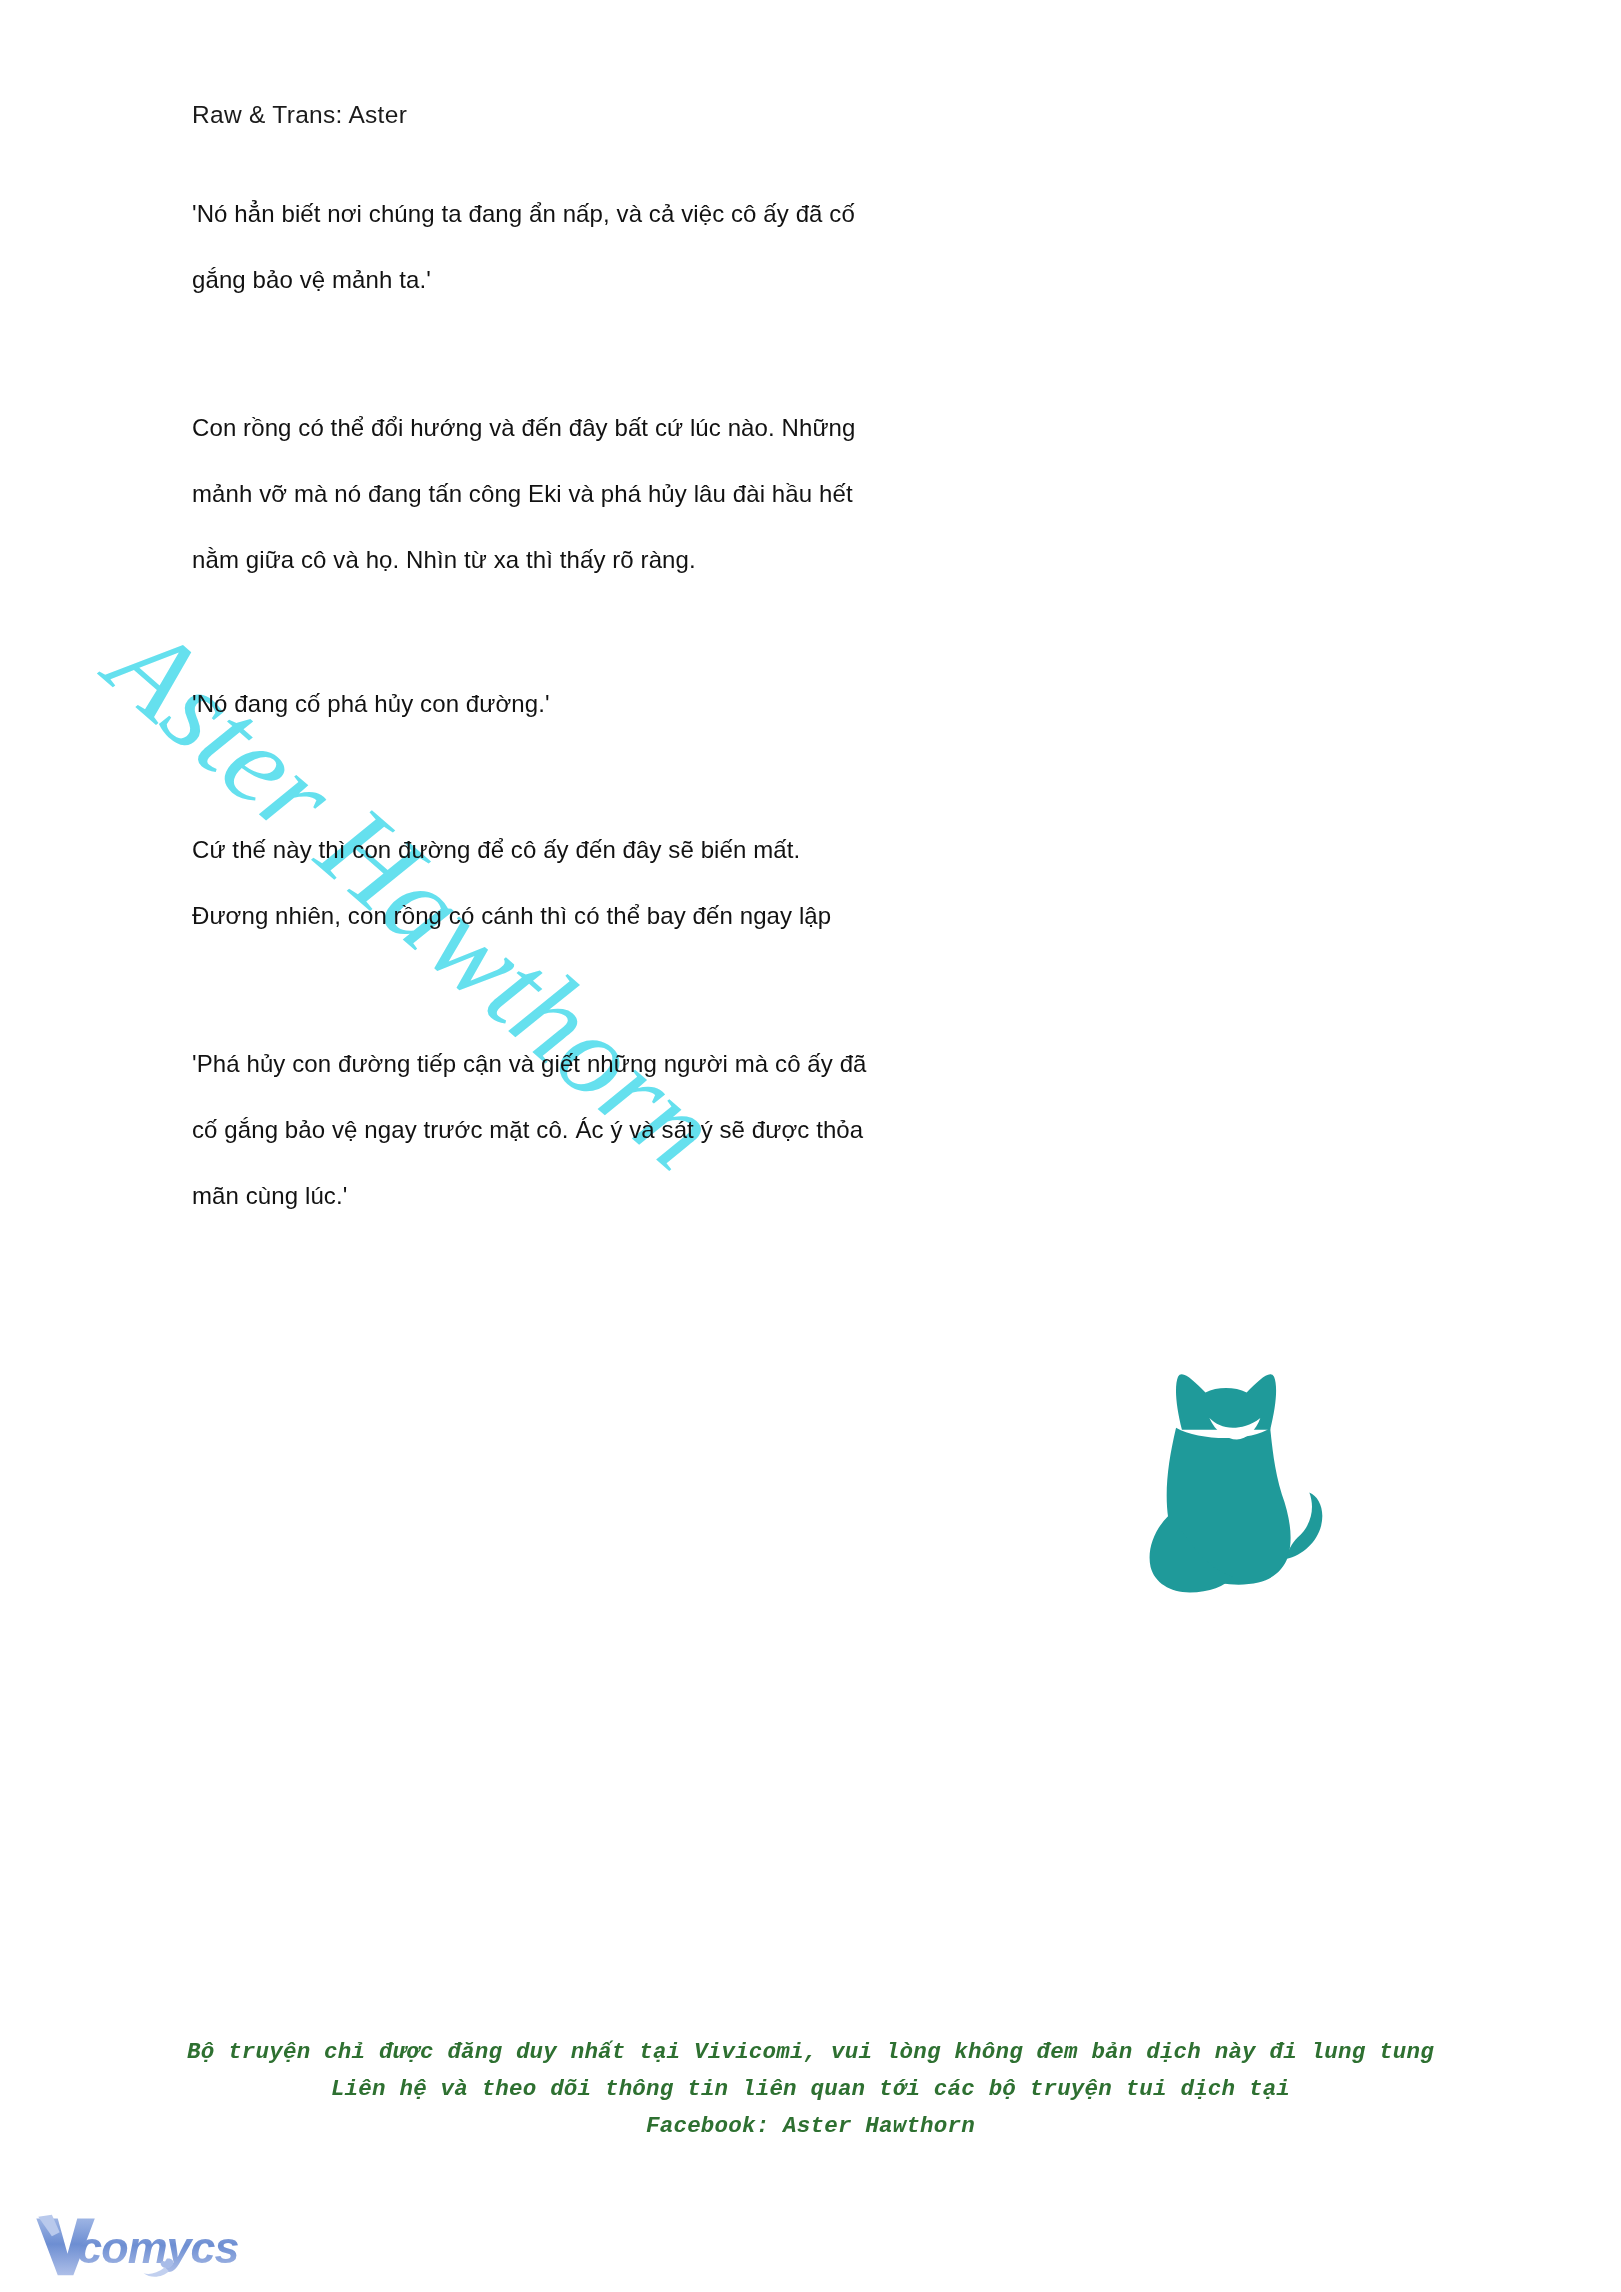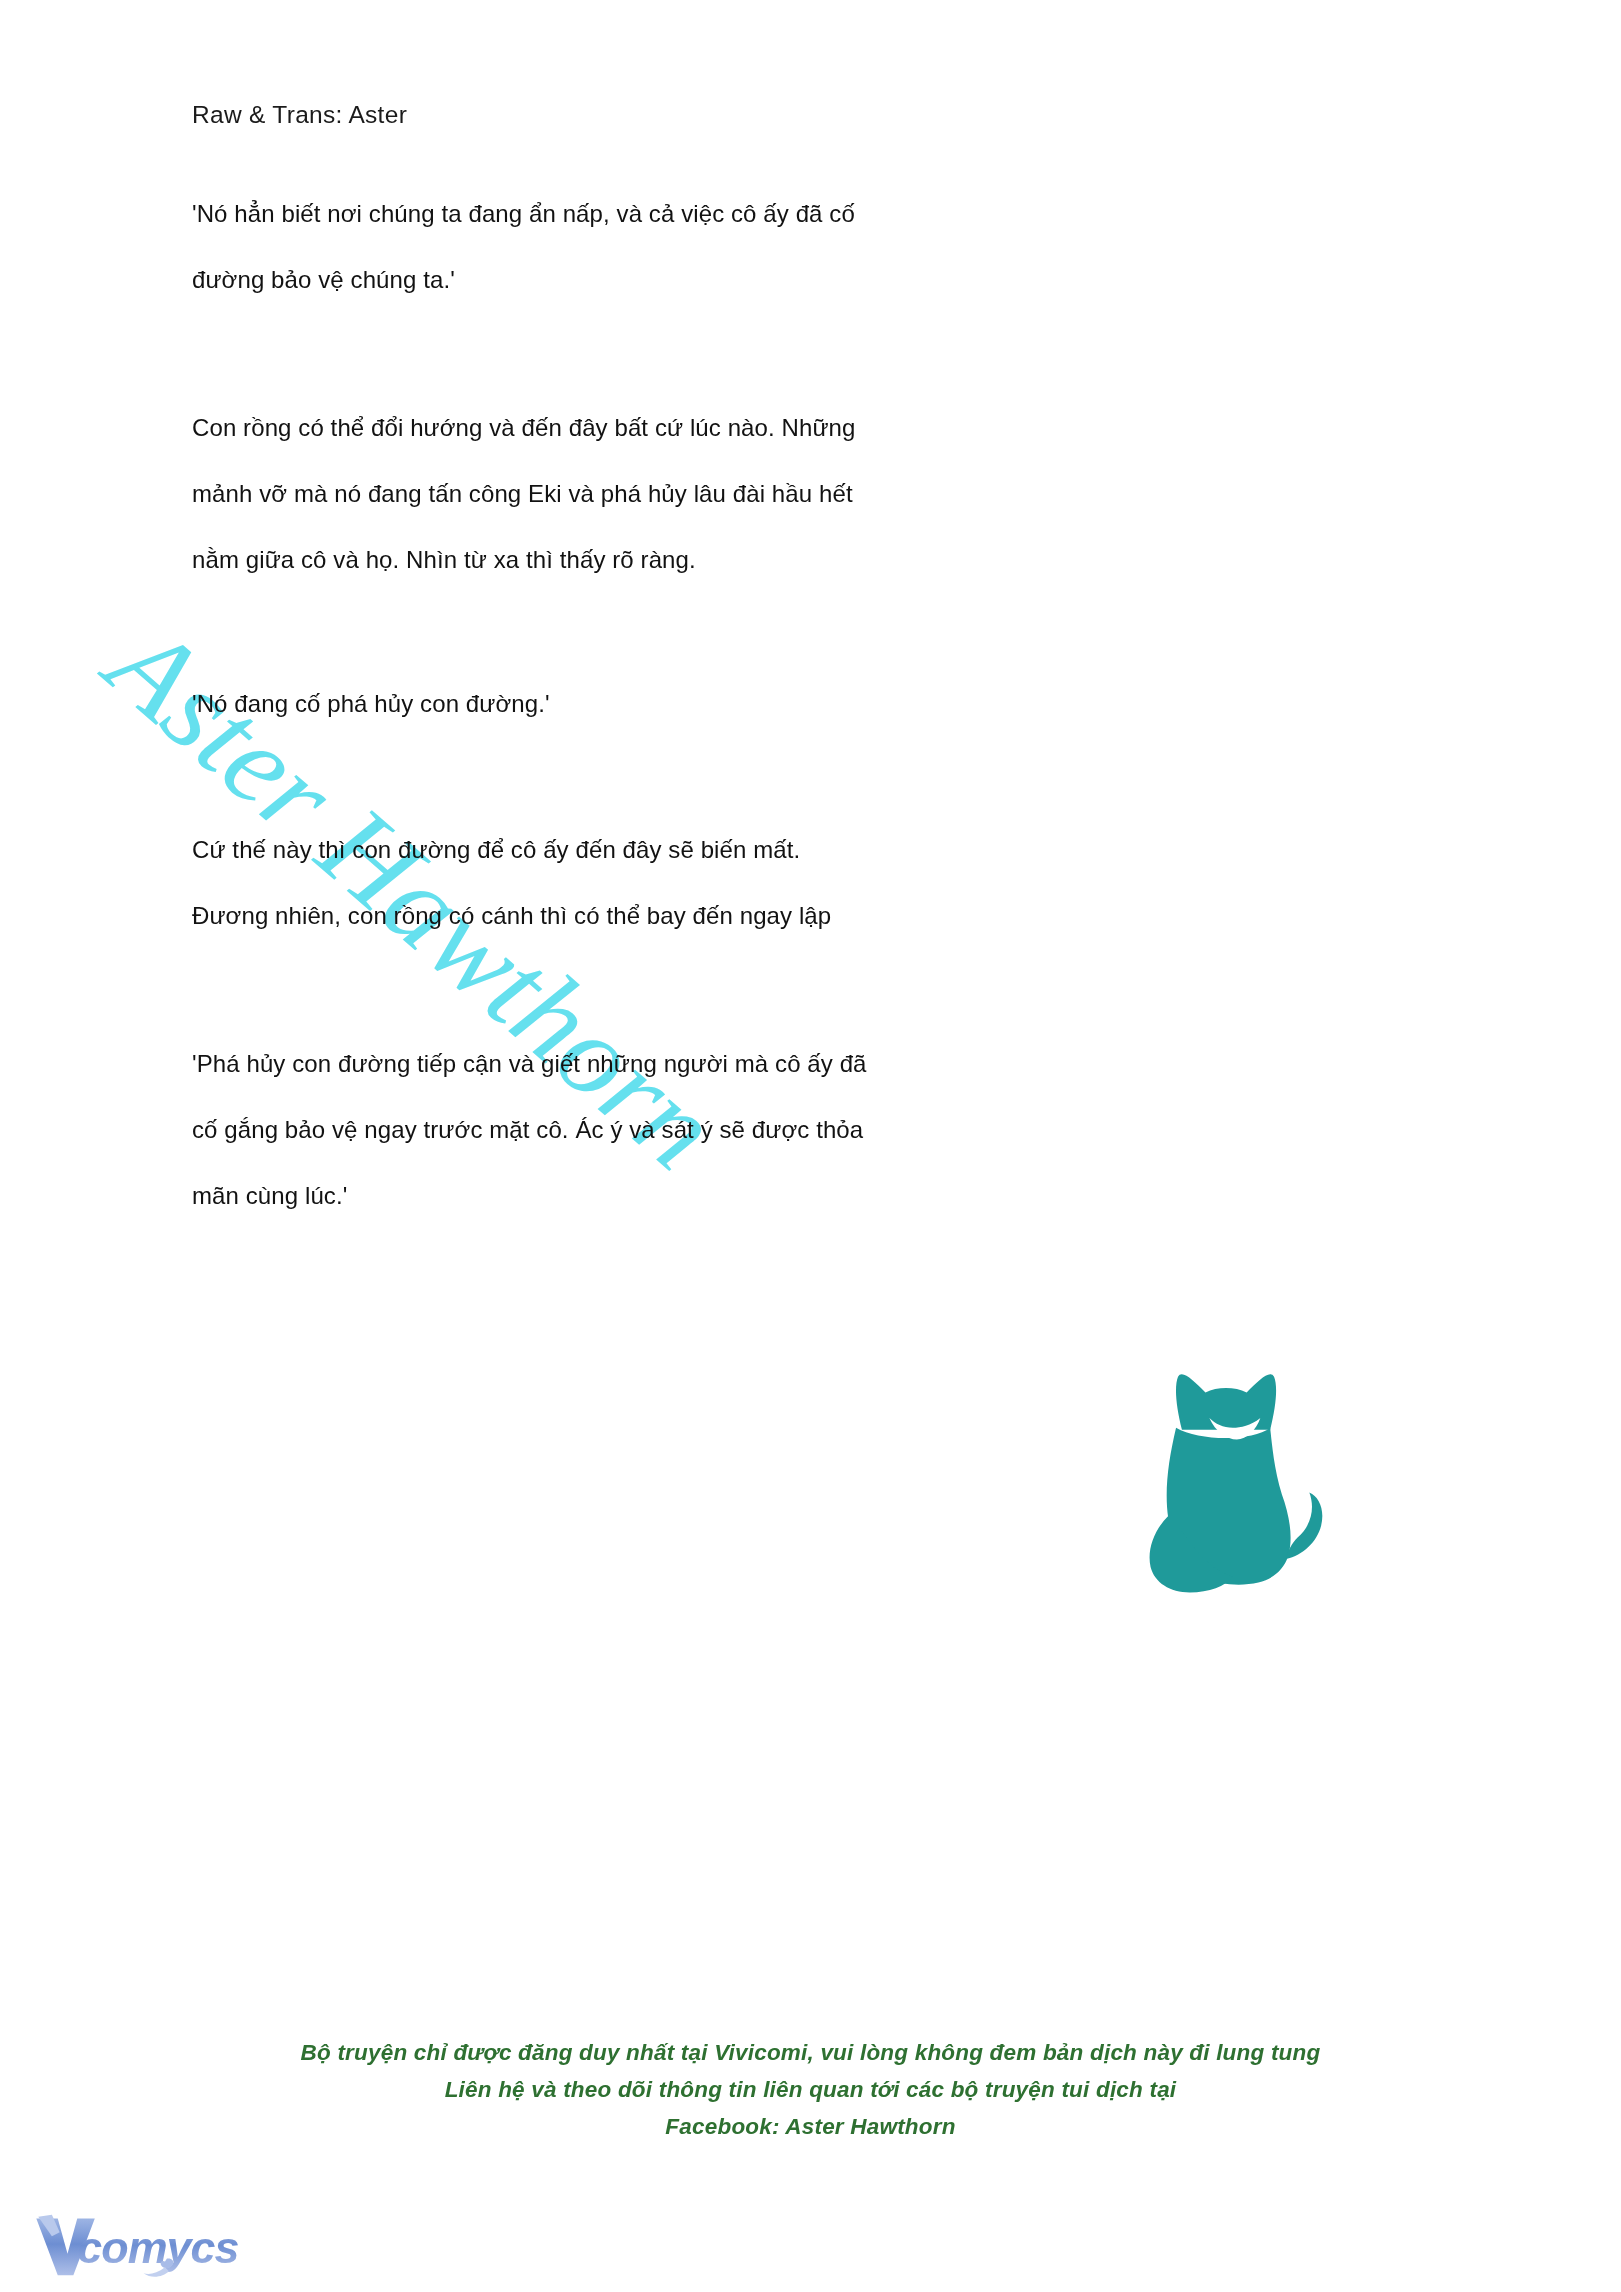--- a/index.html
+++ b/index.html
@@ -99,21 +99,21 @@
   
   #footer {
     position: absolute;
     left: 0;
     right: 0;
     top: 2034px;
     text-align: center;
     z-index: 4;
   }
   #footer .fline {
-    font-family: Liberation Sans, sans-serif;
+    font-family: Liberation Mono, monospace;
     font-weight: bold;
     font-style: italic;
     font-size: 22.5px;
     line-height: 37px;
     color: #2e7031;
     letter-spacing: 0.2px;
     white-space: nowrap;
   }
 
   
@@ -135,21 +135,21 @@
   <div id="header">Raw &amp; Trans: Aster</div>
 
   <div id="watermark">
     <div id="watermark-text">Aster Hawthorn</div>
   </div>
 
   <div id="body-text">
 
     <p class="para" id="p1">
       <span class="ln">'Nó hẳn biết nơi chúng ta đang ẩn nấp, và cả việc cô ấy đã cố</span>
-      <span class="ln">đường bảo vệ chúng ta.'</span>
+      <span class="ln">gắng bảo vệ mảnh ta.'</span>
     </p>
 
     <p class="para" id="p2">
       <span class="ln">Con rồng có thể đổi hướng và đến đây bất cứ lúc nào. Những</span>
       <span class="ln">mảnh vỡ mà nó đang tấn công Eki và phá hủy lâu đài hầu hết</span>
       <span class="ln">nằm giữa cô và họ. Nhìn từ xa thì thấy rõ ràng.</span>
     </p>
 
     <p class="para" id="p3">
       <span class="ln">'Nó đang cố phá hủy con đường.'</span>

